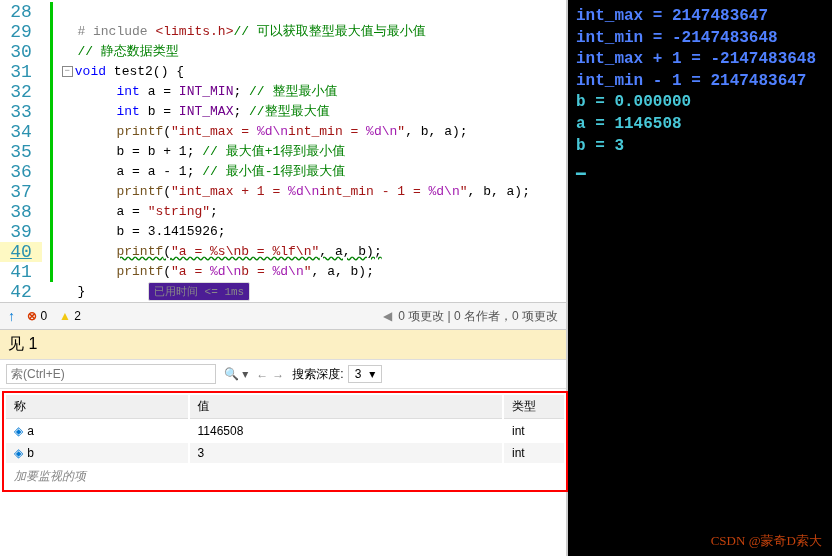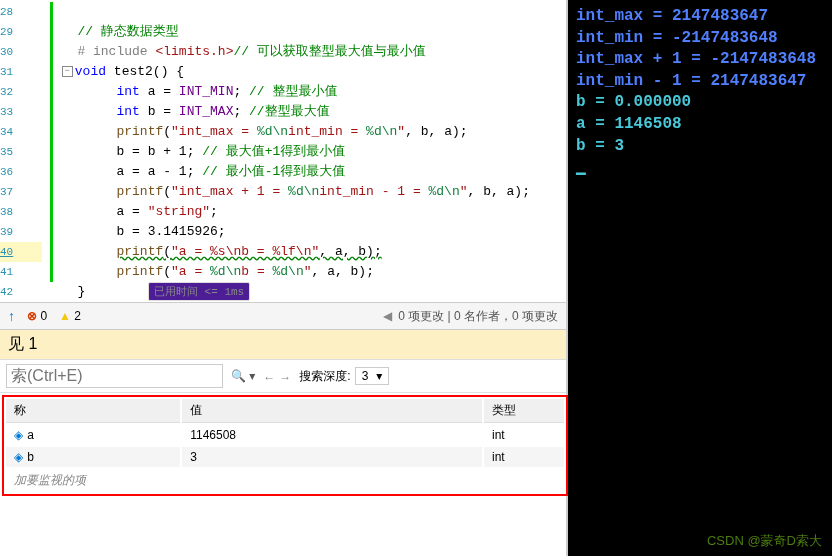--- a/index.html
+++ b/index.html
@@ -2,56 +2,56 @@
 <html><head>
 <meta charset="utf-8">
 <style>
 * { margin: 0; padding: 0; box-sizing: border-box; }
 body { font-family: Consolas, "Courier New", monospace; font-size: 13px; background: #fff; width: 832px; height: 556px; overflow: hidden; position: relative; }
 .main-container { display: flex; height: 100%; }
 .left-panel { width: 568px; display: flex; flex-direction: column; border-right: 2px solid #ccc; }
 .right-panel { flex: 1; background: #000; color: #5080ff; padding: 6px 8px; font-family: "Courier New", monospace; font-size: 16px; font-weight: bold; line-height: 1.35; }
 .right-panel .cyan { color: #48c8d8; }
 .editor-area { display: flex; background: #fff; }
-.gutter { width: 50px; background: #fff; text-align: left; padding-right: 8px; color: #2b91af; font-size: 11px; line-height: 20px; padding-top: 2px; }
+.gutter { width: 50px; background: #fff; text-align: center; padding-right: 8px; color: #2b91af; font-size: 18px; line-height: 20px; padding-top: 2px; }
 .gutter .hl { background: #fef9c3; text-decoration: underline; }
 .code-area { flex: 1; position: relative; padding-top: 2px; }
 .code-line { height: 20px; line-height: 20px; white-space: pre; position: relative; padding-left: 4px; }
 .green-bar { position: absolute; left: 0; top: 2px; width: 3px; height: 280px; background: #00c800; }
 .fold { display: inline-block; width: 11px; height: 11px; border: 1px solid #888; text-align: center; line-height: 8px; font-size: 9px; color: #888; margin-right: 2px; vertical-align: middle; }
 .kw { color: #0000ff; }
 .cm { color: #008000; }
 .str { color: #a31515; }
 .inc { color: #808080; }
-.esc { color: #15803d; }
+.esc { color: #a21caf; }
 .mac { color: #6f008a; }
 .fn { color: #74531f; }
 .wavy { text-decoration: underline wavy #008000; }
 .timing-badge { position: absolute; left: 98px; top: 282px; font-size: 11px; color: #888; background: #4c1d95; border: 1px solid #ddd; padding: 1px 5px; border-radius: 2px; }
 .status-bar { display: flex; align-items: center; height: 28px; border-top: 1px solid #ccc; border-bottom: 1px solid #ccc; background: #f5f5f5; padding: 0 8px; gap: 12px; font-size: 12px; font-family: "Segoe UI", sans-serif; }
 .status-bar .up { color: #0078d4; font-size: 14px; }
 .status-bar .err { color: #d83b01; font-weight: bold; }
 .status-bar .warn { color: #f2c811; font-weight: bold; }
 .status-bar .nav { margin-left: auto; display: flex; align-items: center; gap: 6px; }
 .status-bar .arrow { color: #888; }
 .status-bar .changes { color: #555; }
 .watch-header { background: #fcf0c4; padding: 4px 8px; font-size: 16px; font-family: "Segoe UI", sans-serif; border-bottom: 1px solid #ddd; }
 .search-row { display: flex; align-items: center; padding: 4px 6px; gap: 8px; font-family: "Segoe UI", sans-serif; font-size: 12px; border-bottom: 1px solid #e0e0e0; }
-.search-input { flex: 0 0 210px; border: 1px solid #ccc; padding: 2px 4px; color: #888; font-size: 16px; }
+.search-input { flex: 0 0 210px; border: 1px solid #ccc; padding: 2px 4px; color: #888; font-size: 12px; }
 .search-icon { color: #555; }
 .nav-arrows { display: flex; gap: 4px; color: #888; }
 .depth-select { display: flex; align-items: center; gap: 4px; }
 .depth-box { border: 1px solid #ccc; padding: 1px 6px; display: flex; align-items: center; gap: 8px; }
 .watch-table { width: 100%; border: 2px solid #ff0000; margin: 2px; font-family: "Segoe UI", sans-serif; font-size: 12px; }
 .watch-table th { text-align: left; padding: 3px 8px; font-weight: normal; background: #f0f0f0; border-bottom: 1px solid #ddd; }
 .watch-table td { padding: 3px 8px; }
 .watch-table tr.alt { background: #f5f5f5; }
 .cube-icon { color: #0078d4; margin-right: 4px; }
 .add-watch { color: #888; font-style: italic; padding: 3px 8px; }
-.watermark { position: absolute; bottom: 6px; right: 10px; font-family: Liberation Sans, sans-serif; font-size: 13px; color: #4d7c0f; }
+.watermark { position: absolute; bottom: 6px; right: 10px; font-family: Liberation Serif, serif; font-size: 13px; color: #c2410c; }
 </style>
 </head>
 <body>
 
 <div class="main-container">
   <div class="left-panel">
     <div class="editor-area">
       <div class="gutter">
         <div>28</div>
         <div>29</div>
@@ -65,22 +65,22 @@
         <div>37</div>
         <div>38</div>
         <div>39</div>
         <div class="hl">40</div>
         <div>41</div>
         <div>42</div>
       </div>
       <div class="code-area">
         <div class="green-bar"></div>
         <div class="code-line"> </div>
+        <div class="code-line">   <span class="inc"># include </span><span class="str">&lt;limits.h&gt;</span><span class="cm">// 可以获取整型最大值与最小值</span></div>
         <div class="code-line">   <span class="cm">// 静态数据类型</span></div>
-        <div class="code-line">   <span class="inc"># include </span><span class="str">&lt;limits.h&gt;</span><span class="cm">// 可以获取整型最大值与最小值</span></div>
         <div class="code-line"> <span class="fold">−</span><span class="kw">void</span><span> test2</span><span>() {</span></div>
         <div class="code-line">        <span class="kw">int</span><span> a = </span><span class="mac">INT_MIN</span><span>; </span><span class="cm">// 整型最小值</span></div>
         <div class="code-line">        <span class="kw">int</span><span> b = </span><span class="mac">INT_MAX</span><span>; </span><span class="cm">//整型最大值</span></div>
         <div class="code-line">        <span class="fn">printf</span><span>(</span><span class="str">"int_max = </span><span class="esc">%d\n</span><span class="str">int_min = </span><span class="esc">%d\n</span><span class="str">"</span><span>, b, a);</span></div>
         <div class="code-line">        <span>b = b + 1; </span><span class="cm">// 最大值+1得到最小值</span></div>
         <div class="code-line">        <span>a = a - 1; </span><span class="cm">// 最小值-1得到最大值</span></div>
         <div class="code-line">        <span class="fn">printf</span><span>(</span><span class="str">"int_max + 1 = </span><span class="esc">%d\n</span><span class="str">int_min - 1 = </span><span class="esc">%d\n</span><span class="str">"</span><span>, b, a);</span></div>
         <div class="code-line">        <span>a = </span><span class="str">"string"</span><span>;</span></div>
         <div class="code-line">        <span>b = 3.1415926;</span></div>
         <div class="code-line">        <span class="fn wavy">printf</span><span class="wavy">(</span><span class="str wavy">"a = %s\nb = %lf\n"</span><span class="wavy">, a, b);</span></div>
@@ -116,21 +116,21 @@
             <span>▾</span>
           </span>
       </span>
     </div>
 
     <table class="watch-table">
       <thead>
         <tr>
           <th>称</th>
           <th>值</th>
-          <th style="width:80px">类型</th>
+          <th style="width:60px">类型</th>
         </tr>
       </thead>
       <tbody>
         <tr>
           <td><span class="cube-icon">◈</span><span>a</span></td>
           <td>1146508</td>
           <td>int</td>
         </tr>
         <tr class="alt">
           <td><span class="cube-icon">◈</span><span>b</span></td>

